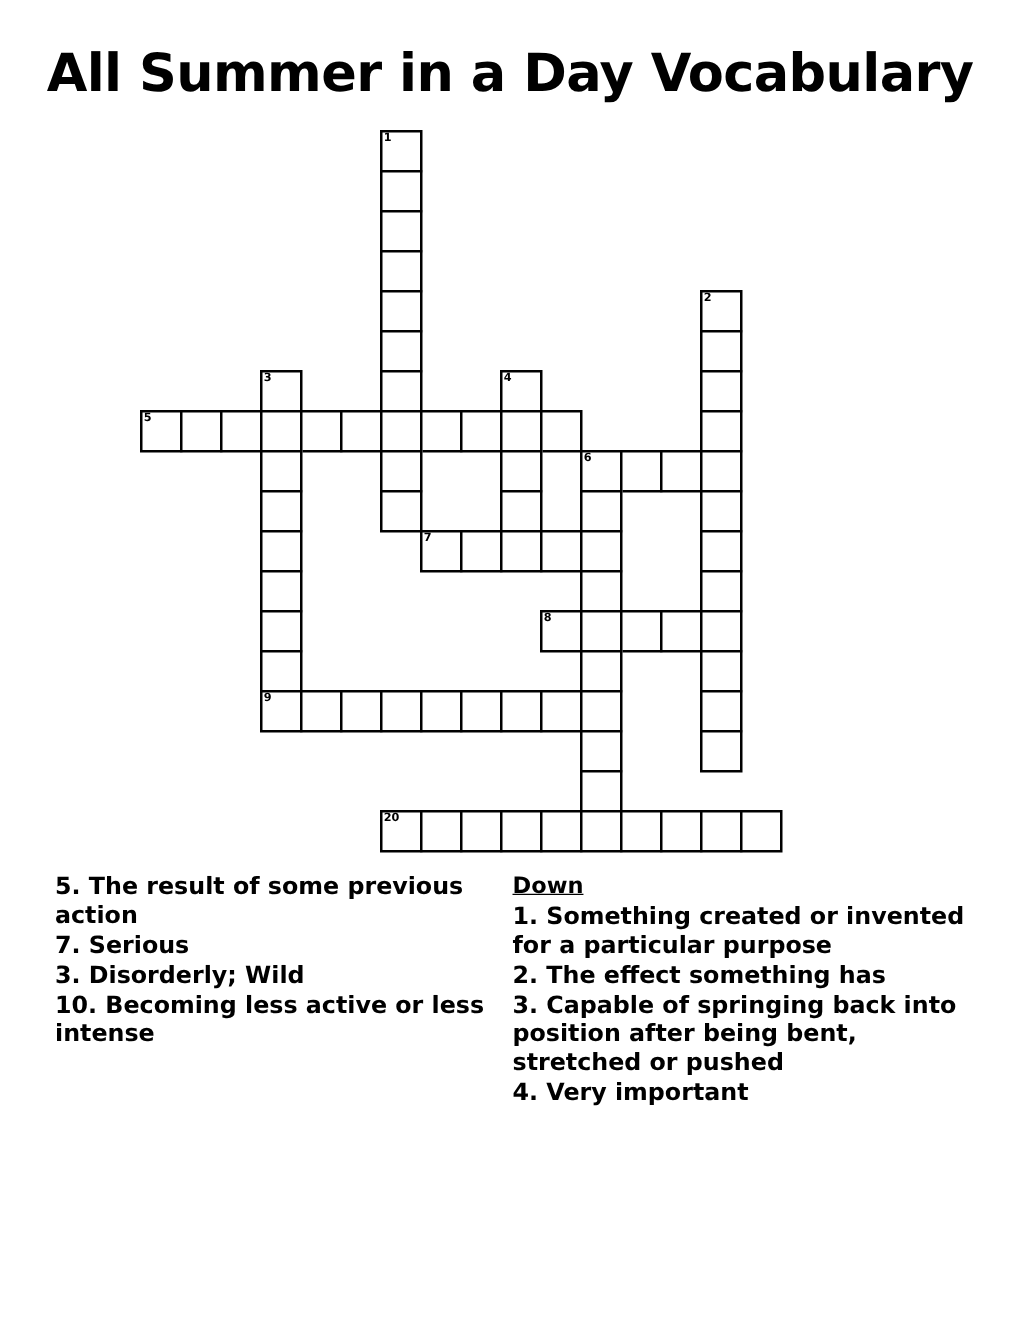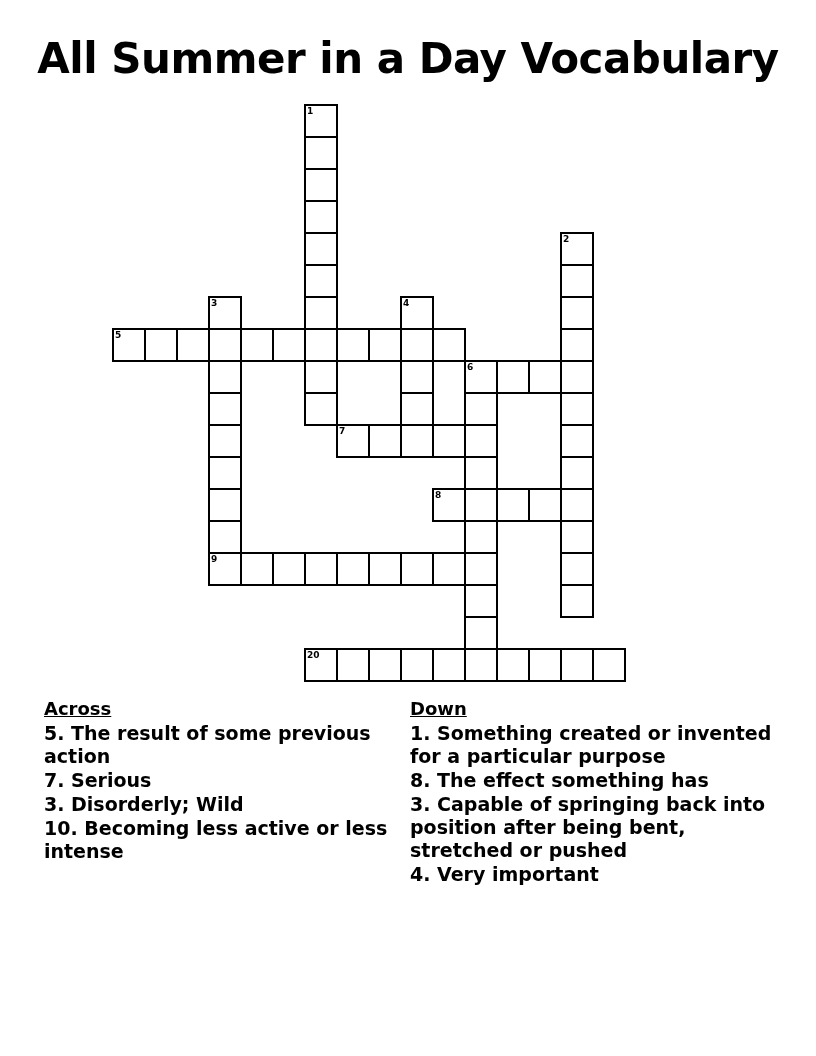--- a/index.html
+++ b/index.html
@@ -188,28 +188,27 @@
       <div class="cell" style="left: 320px; top: 544px;"></div>
       <div class="cell" style="left: 352px; top: 544px;"></div>
       <div class="cell" style="left: 384px; top: 544px;"></div>
       <div class="cell" style="left: 416px; top: 544px;"></div>
       <div class="cell" style="left: 448px; top: 544px;"></div>
       <div class="cell" style="left: 480px; top: 544px;"></div>
     </div>
 
   <div class="clues">
     <div class="col across">
-      <div class="col-head">Across</div>
       <div class="clue">5. The result of some previous action</div>
       <div class="clue">7. Serious</div>
       <div class="clue">3. Disorderly; Wild</div>
       <div class="clue">10. Becoming less active or less intense</div>
     </div>
     <div class="col down">
       <div class="col-head">Down</div>
       <div class="clue">1. Something created or invented for a particular purpose</div>
-      <div class="clue">8. The effect something has</div>
+      <div class="clue">2. The effect something has</div>
       <div class="clue">3. Capable of springing back into position after being bent, stretched or pushed</div>
       <div class="clue">4. Very important</div>
     </div>
   </div>
 
 </div>
 
 </body></html>

